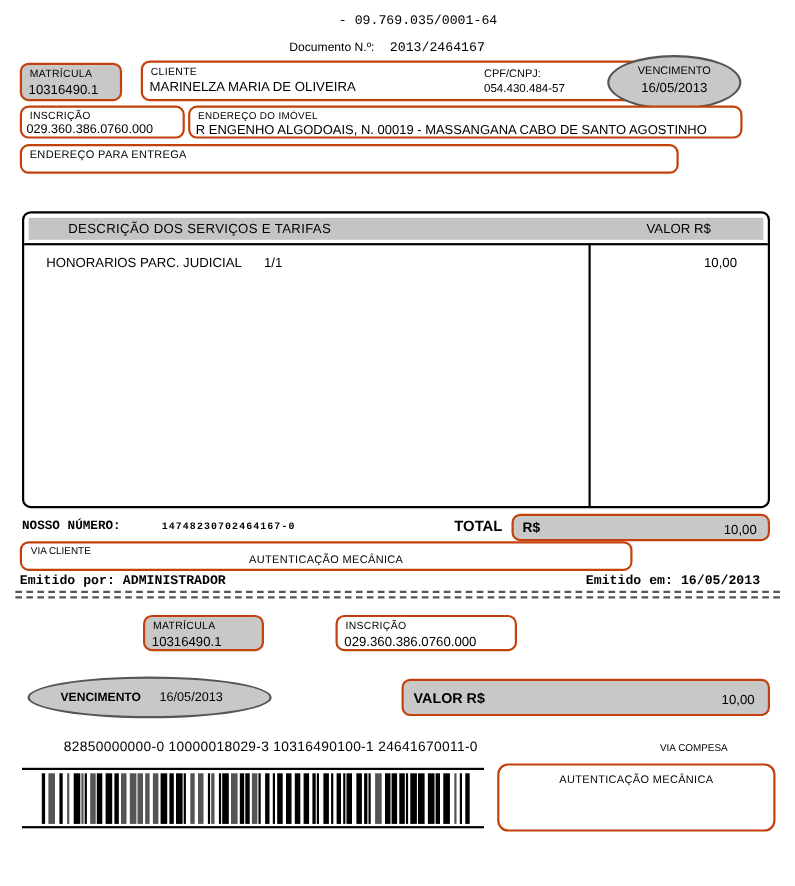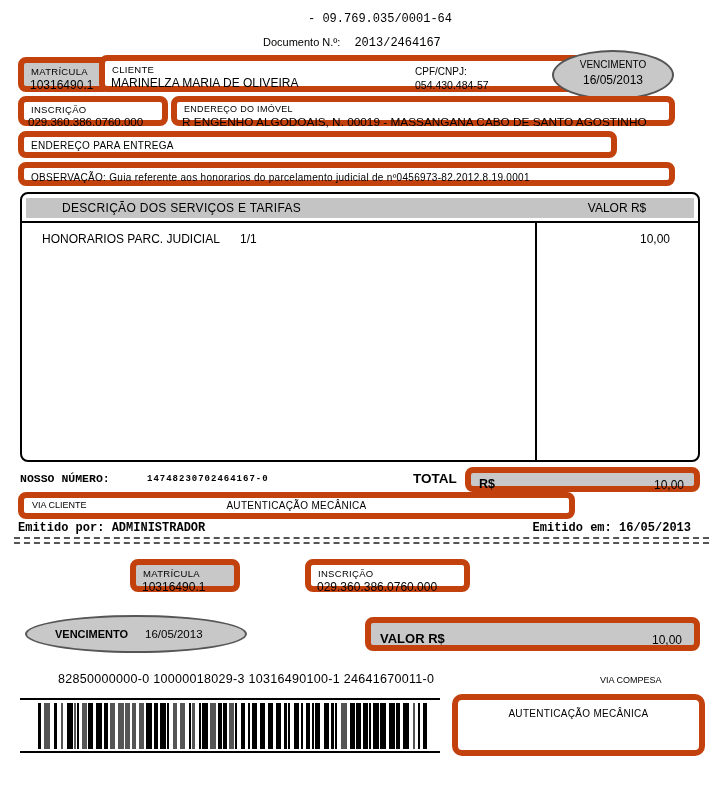--- a/index.html
+++ b/index.html
@@ -2,21 +2,21 @@
 <html><head>
 <meta charset="utf-8">
 <style>
   * { margin:0; padding:0; box-sizing:border-box; }
   body { background:#fff; font-family:"Liberation Sans", sans-serif; color:#000; }
   .sheet { position:relative; width:723px; height:805px; background:#fff; overflow:hidden; }
   .abs { position:absolute; }
   .mono { font-family:"Liberation Mono","DejaVu Sans Mono",monospace; }
 
   
-  .rbox { position:absolute; border:6px solid #c2410c; border-radius:8px; background:#fff; }
+  .rbox { position:absolute; border:2px solid #c2410c; border-radius:8px; background:#fff; }
   .rbox.gray { background:#c8c8c8; }
   .boxlabel { font-size:9.5px; letter-spacing:.3px; padding:3px 0 0 7px; }
   .boxvalue { font-size:12px; padding:1px 0 0 6px; white-space:nowrap; }
 
   .ellipse { position:absolute; border:2px solid #555; border-radius:50%; background:#c8c8c8; text-align:center; }
 
   
   .hdr-cnpj { left:308px; top:12px; font-size:12px; }
   .hdr-doc  { left:263px; top:36px; font-size:11px; }
   .hdr-doc .num { font-family:"Liberation Mono","DejaVu Sans Mono",monospace; font-size:12px; margin-left:14px; }
@@ -82,21 +82,21 @@
 
   <div class="abs hdr-cnpj mono">- 09.769.035/0001-64</div>
   <div class="abs hdr-doc">
     <span>Documento N.º:</span><span class="num">2013/2464167</span>
   </div>
 
   <div class="rbox gray" style="left:18px; top:57px; width:93px; height:35px;">
     <div class="boxlabel">MATRÍCULA</div>
     <div class="boxvalue">10316490.1</div>
   </div>
-  <div class="rbox" style="left:99px; top:55px; width:513px; height:37px;">
+  <div class="rbox" style="left:128px; top:55px; width:513px; height:37px;">
     <div class="boxlabel">CLIENTE</div>
     <div class="boxvalue">MARINELZA MARIA DE OLIVEIRA</div>
     <div style="position:absolute; left:310px; top:5px; font-size:10px;">CPF/CNPJ:</div>
     <div style="position:absolute; left:310px; top:18px; font-size:10.5px;">054.430.484-57</div>
   </div>
   <div class="ellipse" style="left:552px; top:50px; width:122px; height:50px;">
     <div style="padding-top:7px; font-size:10px;">VENCIMENTO</div>
     <div style="padding-top:3px; font-size:12px;">16/05/2013</div>
   </div>
 
@@ -106,23 +106,20 @@
   </div>
   <div class="rbox" style="left:171px; top:96px; width:504px; height:30px;">
     <div class="boxlabel" style="padding-top:2px; font-size:9px;">ENDEREÇO DO IMÓVEL</div>
     <div class="boxvalue" style="font-size:11.8px; padding-left:5px;">R ENGENHO ALGODOAIS, N. 00019 - MASSANGANA CABO DE SANTO AGOSTINHO</div>
   </div>
 
   <div class="rbox" style="left:18px; top:131px; width:599px; height:27px;">
     <div class="boxlabel" style="font-size:10px;">ENDEREÇO PARA ENTREGA</div>
   </div>
 
-  <div class="rbox" style="left:18px; top:162px; width:657px; height:24px;">
-    <div class="boxlabel" style="font-size:10px; padding-top:4px;">OBSERVAÇÃO: Guia referente aos honorarios do parcelamento judicial de nº0456973-82.2012.8.19.0001</div>
-  </div>
 
   <div class="tbl">
     <div class="tbl-head-bar"></div>
     <div class="tbl-head-desc">DESCRIÇÃO DOS SERVIÇOS E TARIFAS</div>
     <div class="tbl-head-valor">VALOR R$</div>
     <div class="tbl-head-rule"></div>
     <div class="tbl-divider"></div>
     <div class="tbl-desc">HONORARIOS PARC. JUDICIAL</div>
     <div class="tbl-parc">1/1</div>
     <div class="tbl-val">10,00</div>

